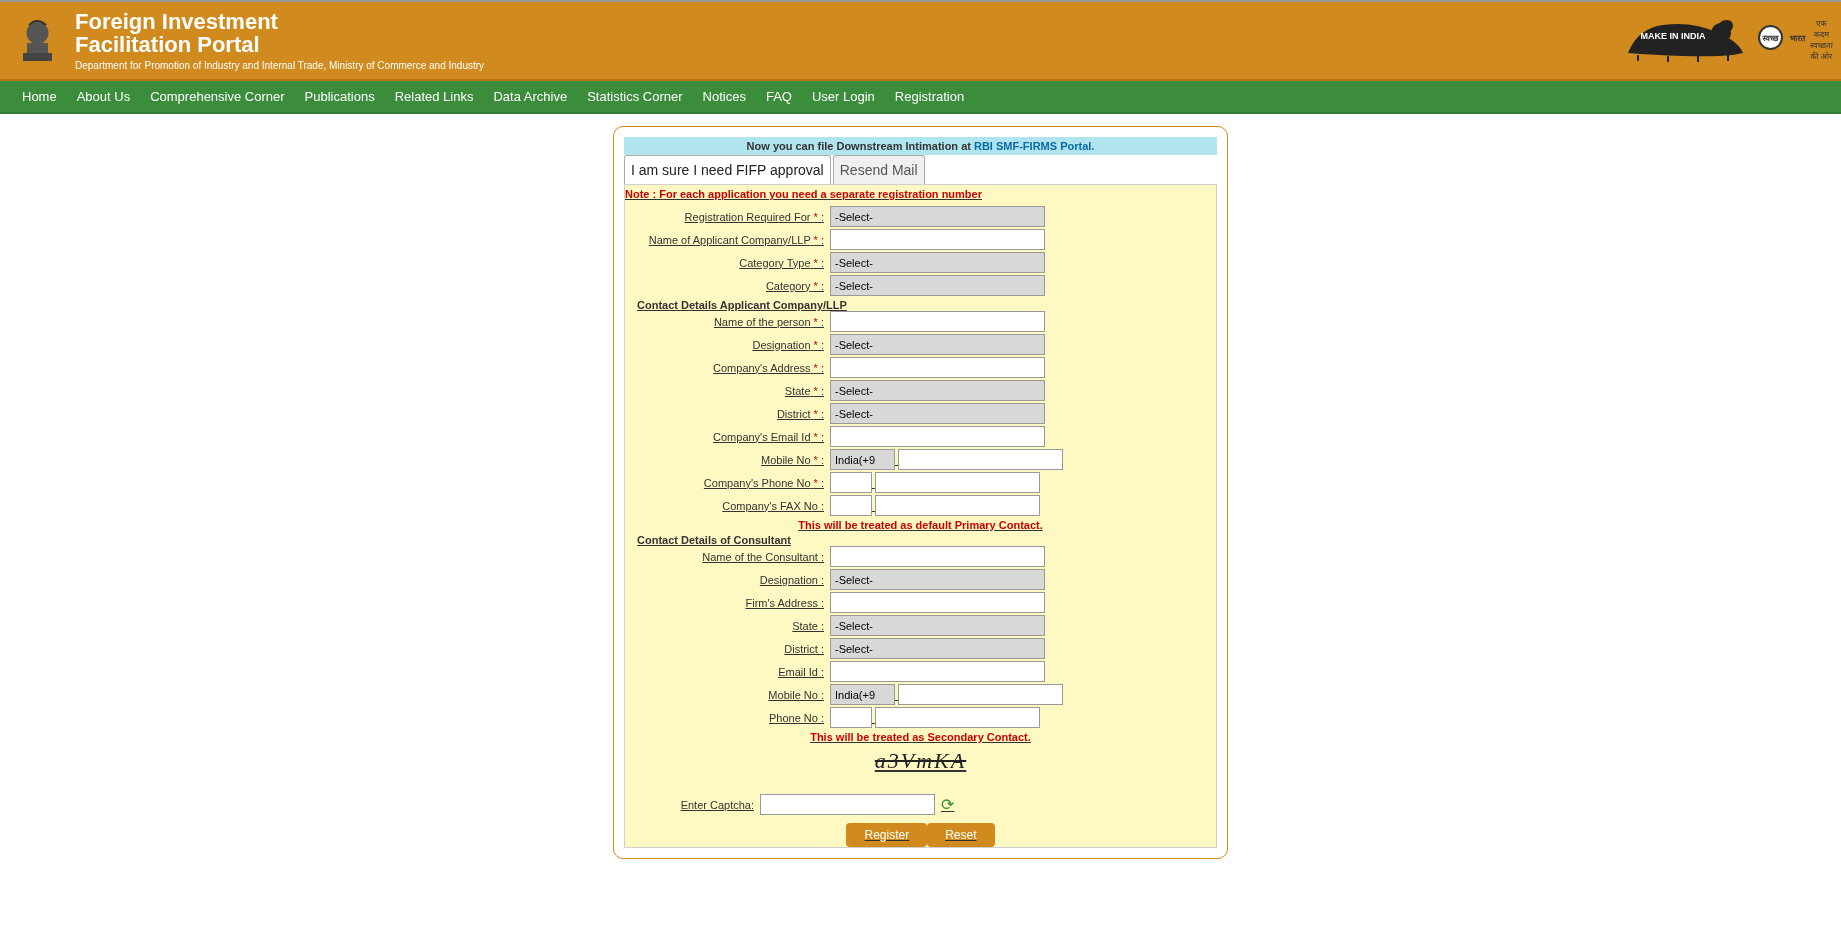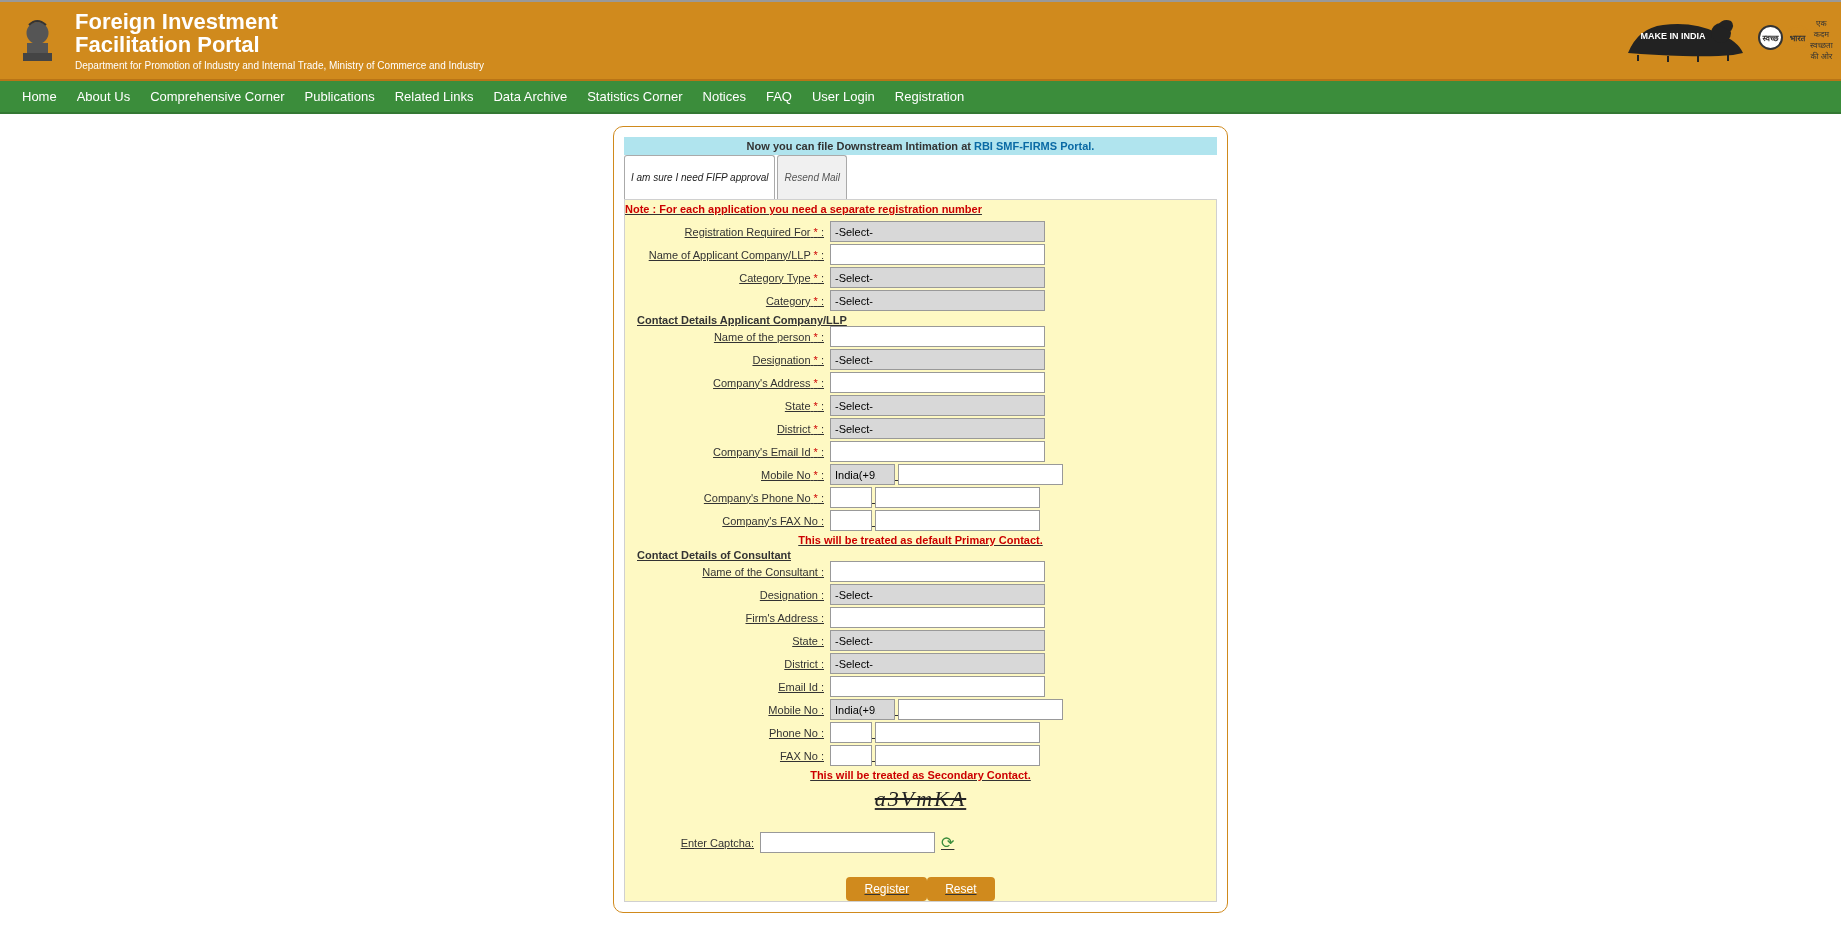--- a/index.html
+++ b/index.html
@@ -75,29 +75,28 @@
     text-align: center;
     padding: 3px 4px;
   }
   .banner a { color: #0a6aa5; text-decoration: none; }
   .tabs {
     display: flex;
     gap: 2px;
     margin-top: 0;
   }
   .tab {
-    font-size: 10px;
-    padding: 16px 6px;
+    font-size: 14px;
+    padding: 6px 6px;
     border: 1px solid #aaa;
     border-bottom: none;
     background: #f0f0f0;
     color:#555;
     border-radius: 3px 3px 0 0;
     cursor: pointer;
-    font-style: italic;
   }
   .tab.active { background:#fff; color:#222; }
   .form-frame {
     border: 1px solid #d0d0d0;
     background: #fef9c3;
     text-decoration: underline;
   }
   .note { color: #c00; font-size: 11px; font-weight: bold; padding: 3px 0 6px; }
   .row {
     display: flex;
@@ -148,21 +147,21 @@
   .captcha-row {
     display:flex; align-items:center; justify-content:flex-start;
     margin-top:18px;
   }
   .captcha-row .lbl { width:135px; }
   .captcha-row input { width:175px; background:#fff; }
   .refresh-icon {
     color:#3b8d3b; font-size:16px; margin-left:6px; cursor:pointer;
   }
   .btnrow {
-    display:flex; justify-content:center; margin-top:24px;
+    display:flex; justify-content:center; margin-top:8px;
   }
   .btn {
     background: #d08a1d;
     border: none;
     color: #fff;
     font-size: 12px;
     padding: 5px 18px;
     border-radius: 4px;
     cursor: pointer;
   }
@@ -319,24 +318,20 @@
         <div class="col2"><input type="text" class="wide" style=""></div>
       </div>
     <div class="row">
         <div class="lbl">Mobile No :</div>
         <div class="col2"><select class="code"><option>India(+91)</option></select> <input type="text" class="med" style=""></div>
       </div>
     <div class="row">
         <div class="lbl">Phone No :</div>
         <div class="col2"><input type="text" class="tiny" style=""> <input type="text" class="med" style=""></div>
       </div>
-    <div class="row">
-        <div class="lbl">FAX No :</div>
-        <div class="col2"><input type="text" class="tiny" style=""> <input type="text" class="med" style=""></div>
-      </div>
     <div class="red-center">This will be treated as Secondary Contact.</div>
 
     <div class="captcha-img">a3VmKA</div>
     <div class="captcha-row">
       <div class="lbl">Enter Captcha:</div>
       <input type="text" style="">
       <span class="refresh-icon">⟳</span>
     </div>
 
     <div class="btnrow">

